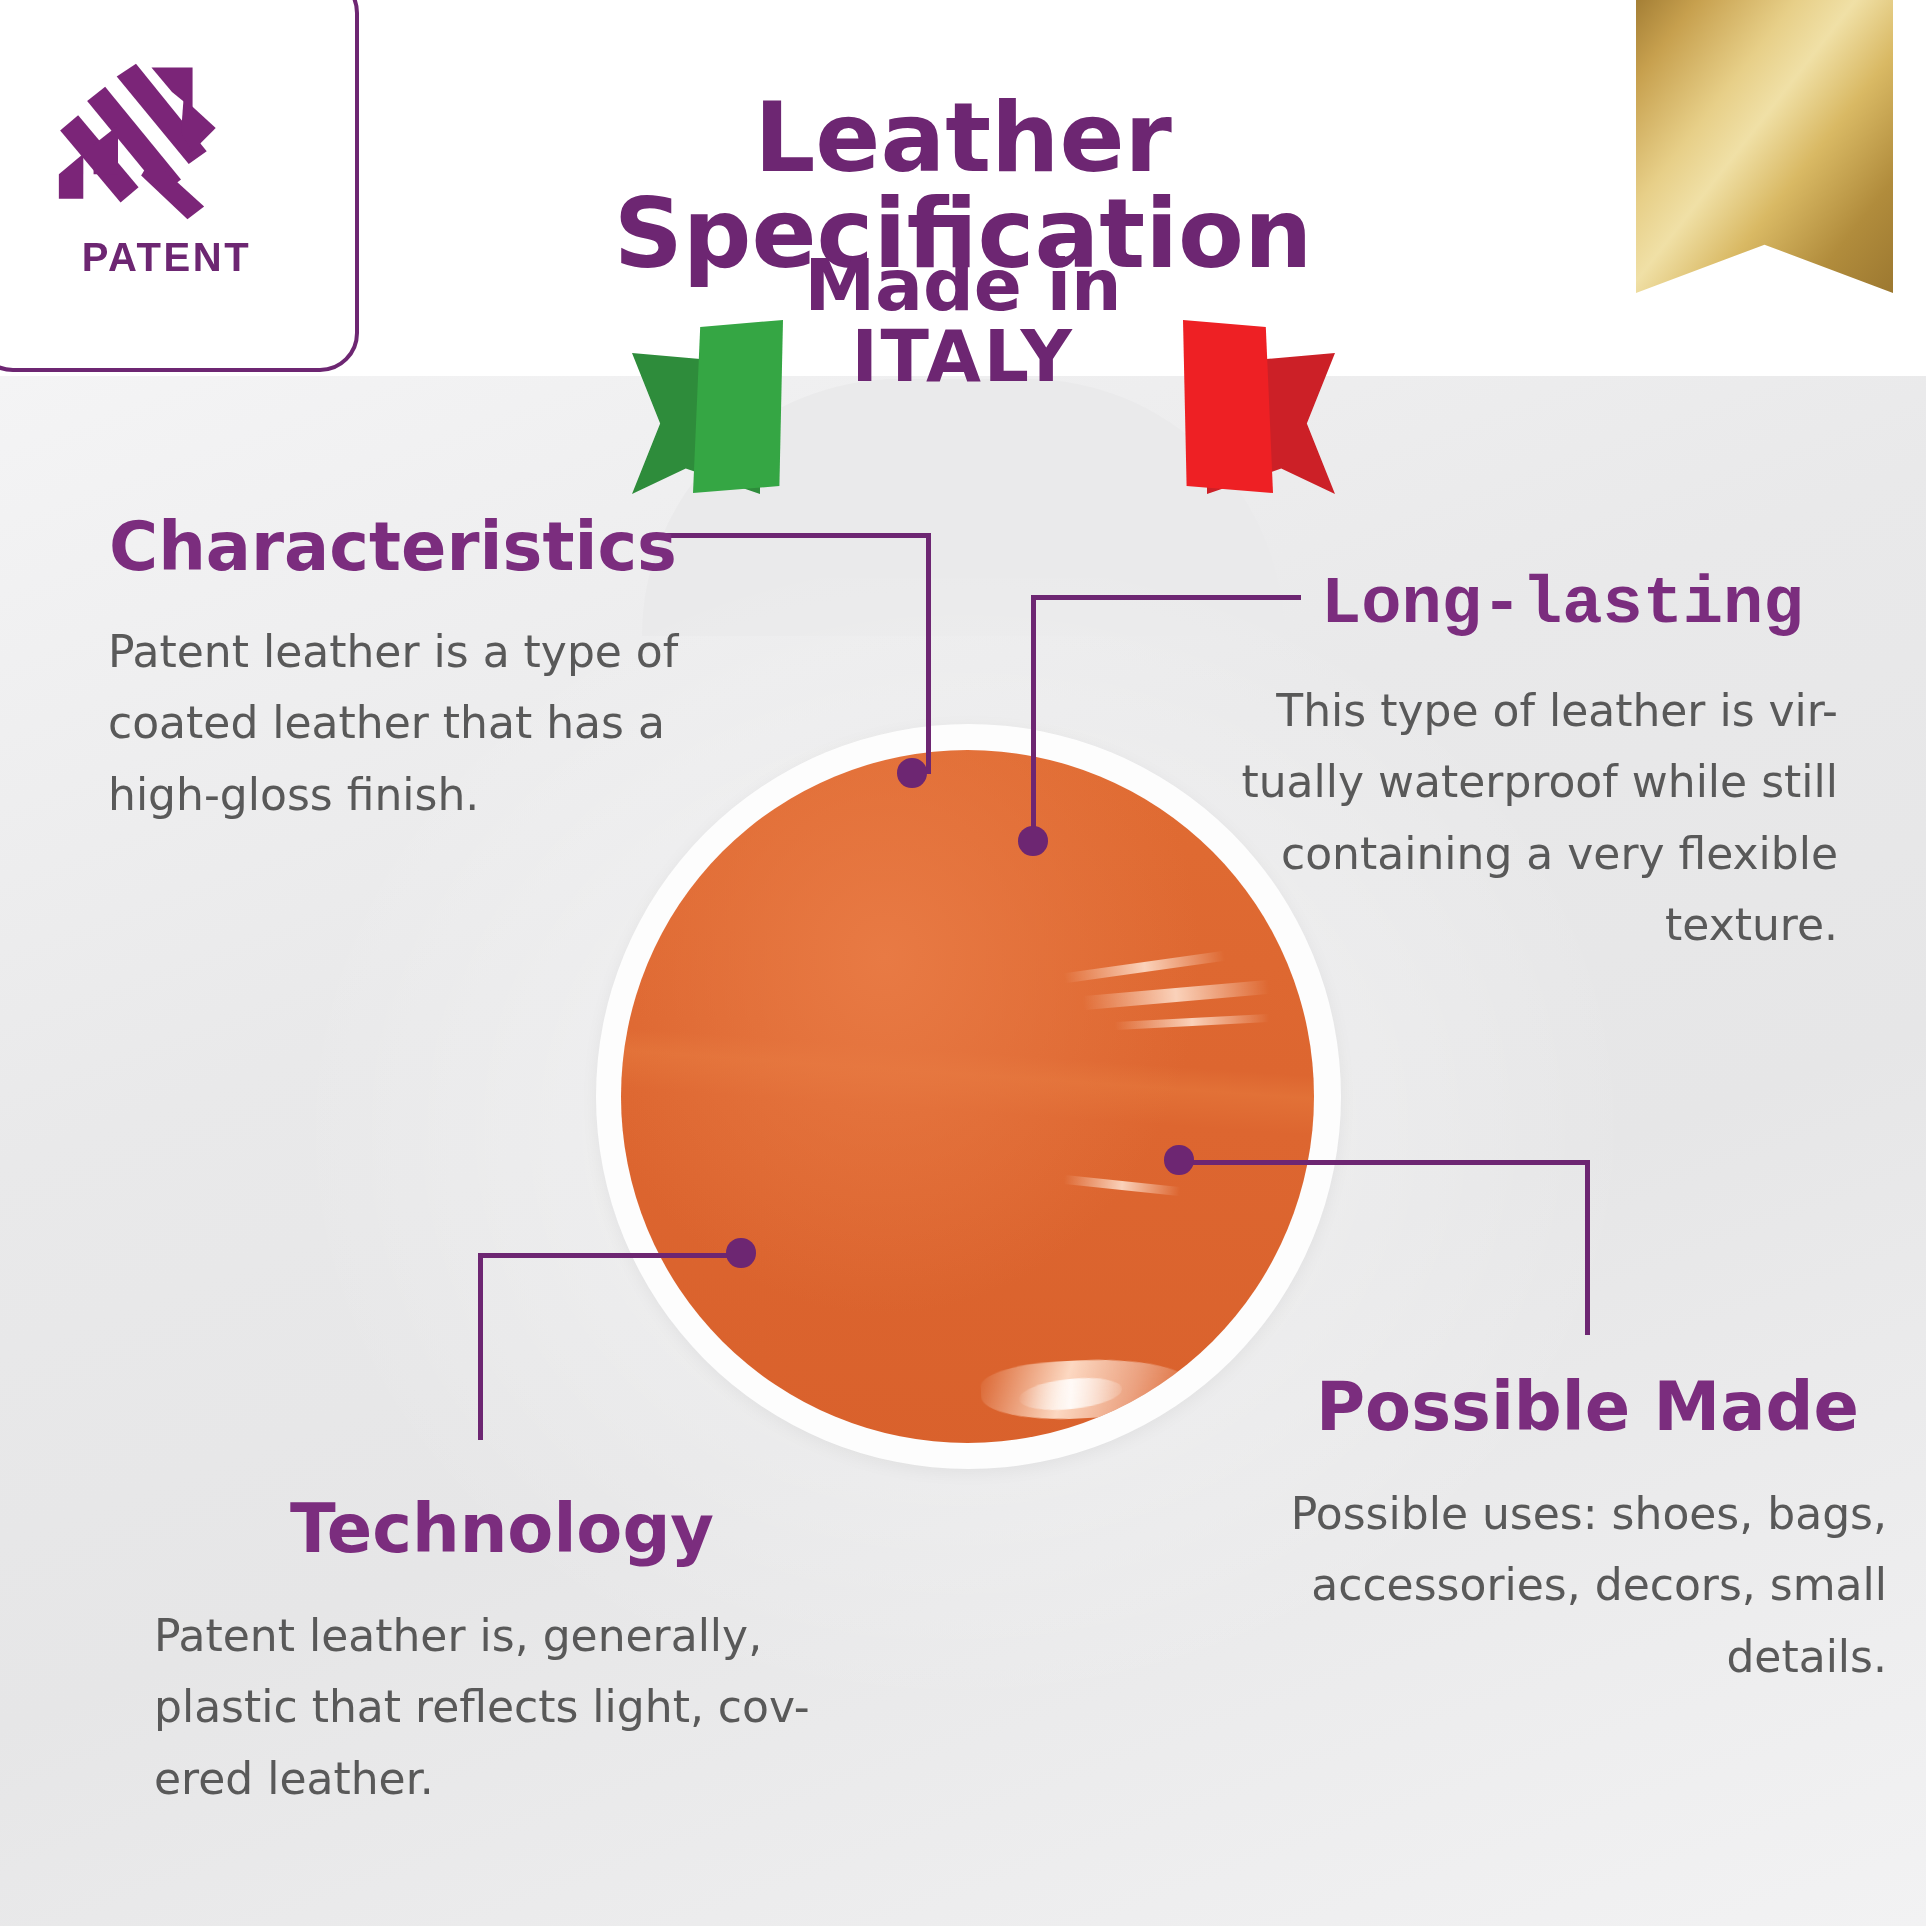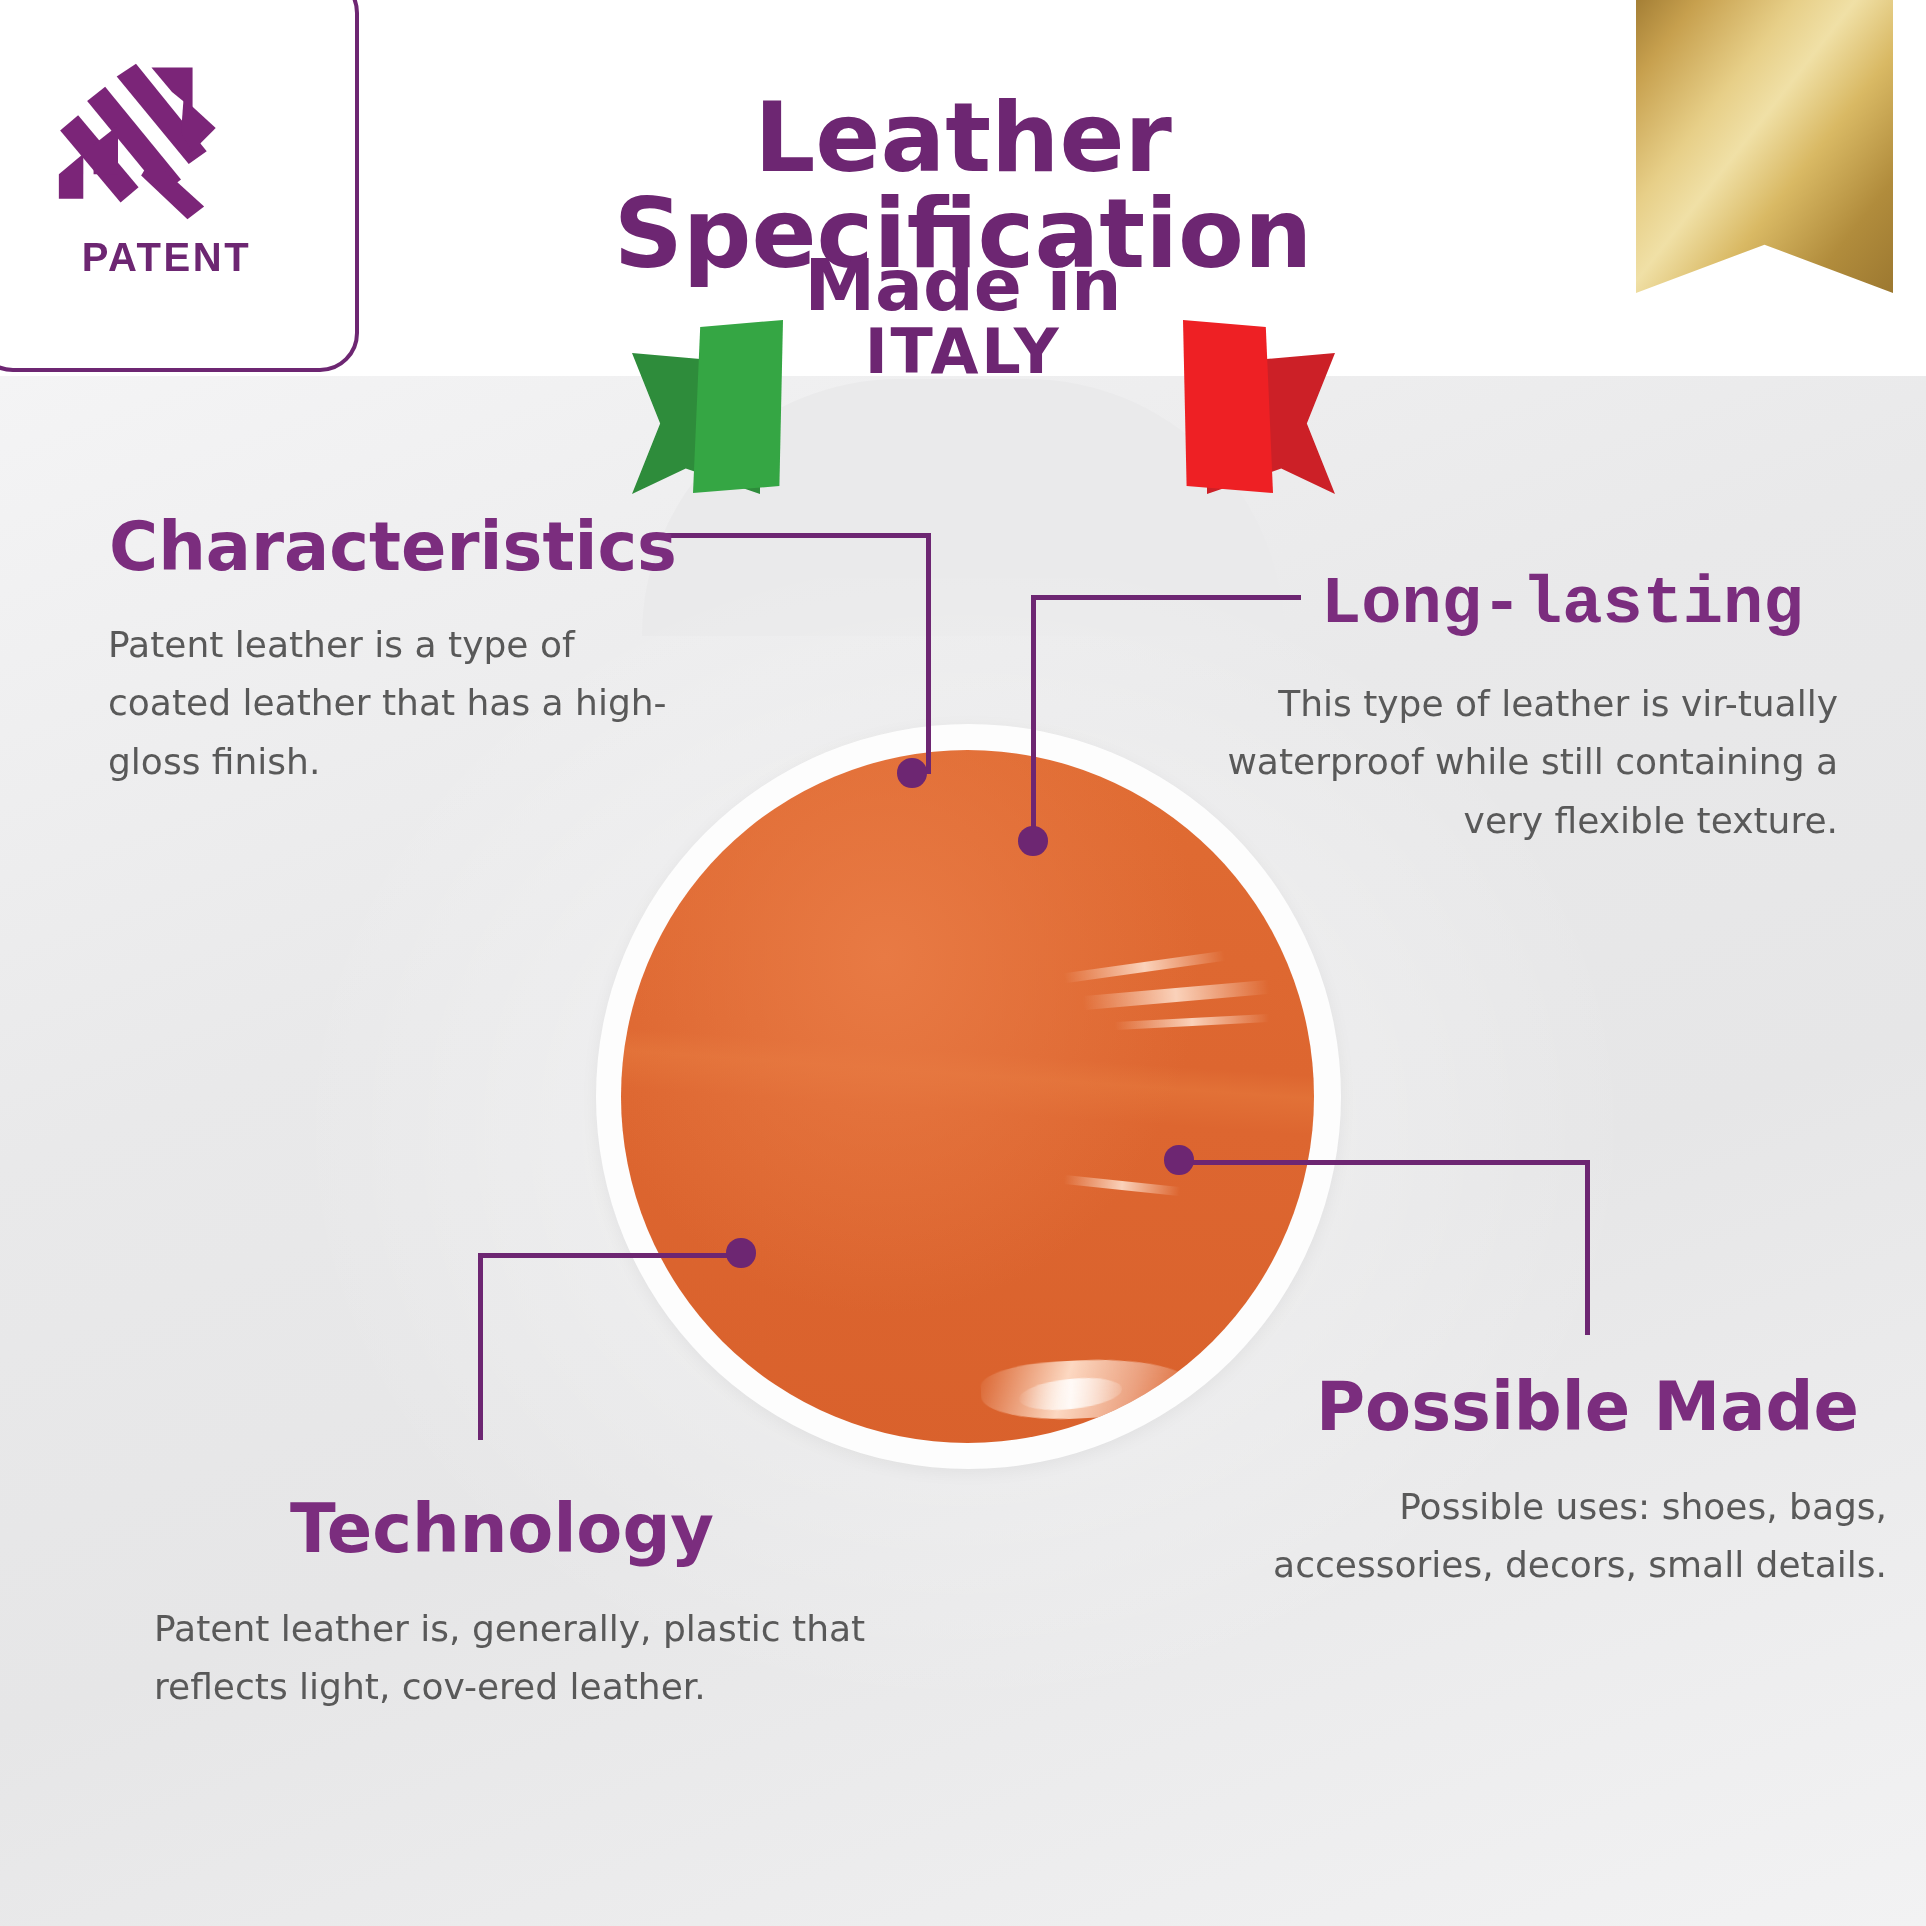--- a/index.html
+++ b/index.html
@@ -75,21 +75,21 @@
     text-align: center;
     color: #6d2672;
     font-size: 71px;
     font-weight: bold;
     font-family: "DejaVu Sans", sans-serif;
   }
   .title-country {
     position: absolute; left: 398px; top: 315px; width: 1130px;
     text-align: center;
     color: #6d2672;
-    font-size: 62px;
+    font-size: 71px;
     font-weight: bold;
     letter-spacing: 2.6px;
     font-family: "DejaVu Sans", sans-serif;
     z-index: 5;
   }
 
   
   .ribbon { position: absolute; }
   .ribbon-green-back {
     left: 632px; top: 353px; width: 128px; height: 141px;
@@ -186,21 +186,21 @@
     color: #7b2d7e;
     font-size: 67px;
     font-weight: bold;
     line-height: 1;
     font-family: "DejaVu Sans", sans-serif;
     white-space: nowrap;
   }
   .sec-body {
     position: absolute;
     color: #595959;
-    font-size: 36px;
+    font-size: 44px;
     line-height: 1.62;
     font-family: "DejaVu Sans", sans-serif;
   }
   .ta-left { text-align: left; }
   .ta-right { text-align: right; }
 
   #c-title { left: 109px; top: 514px; }
   #c-body  { left: 108px; top: 616px; width: 578px; }
 
   #l-title { left: 1321px; top: 571px; font-family: Liberation Mono, monospace; }

